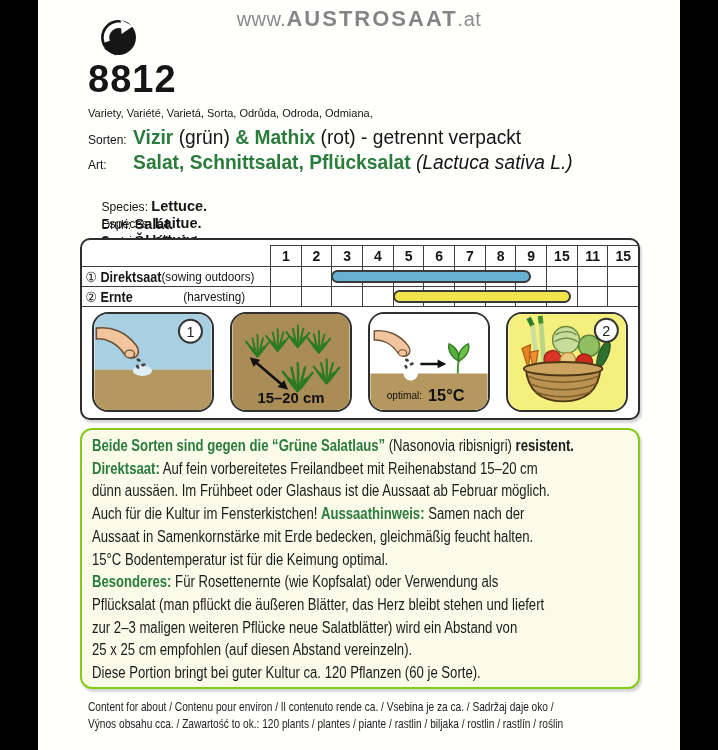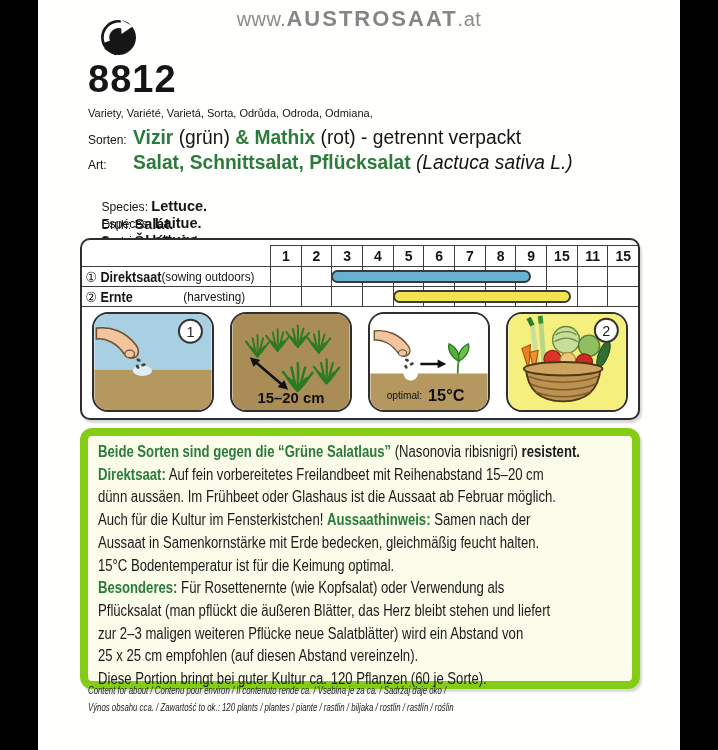--- a/index.html
+++ b/index.html
@@ -45,27 +45,27 @@
   .bar-blue { top:25px; height:13px; background:#68b1d2; left:calc(188px + (100% - 188px)*0.165); width:calc((100% - 188px)*0.545); }
   .bar-yellow { top:45px; height:13px; background:#f2e44c; left:calc(188px + (100% - 188px)*0.334); width:calc((100% - 188px)*0.485); }
 
   
   .panels { position:absolute; left:10px; right:10px; top:72px; height:100px; display:flex; justify-content:space-between; }
   .panel { width:122px; height:100px; border-radius:16px; overflow:hidden; border:2.5px solid #2f2f2f; background:#fff; }
   .panel svg { display:block; width:100%; height:100%; }
   svg text { font-family:"Liberation Sans", sans-serif; }
 
   
-  .infobox { position:absolute; left:42px; top:428px; width:560px; height:261px; border:8px solid #84cc16; border-radius:12px; background:#fafbe8; padding:5px 10px; box-shadow:2px 3px 2px #d8d8d8; }
+  .infobox { position:absolute; left:42px; top:428px; width:560px; height:261px; border:2px solid #84cc16; border-radius:12px; background:#fafbe8; padding:5px 10px; box-shadow:2px 3px 2px #d8d8d8; }
   .il { white-space:pre; font-size:16px; line-height:22.7px; transform:scaleX(.82); transform-origin:0 50%; color:#1b1b1b; }
   .il .g { color:#2b7b3c; font-weight:bold; }
   .il .b { font-weight:bold; }
 
   
-  .note { position:absolute; left:50px; top:682px; font-size:10px; line-height:17px; color:#222;font-style:italic; }
+  .note { position:absolute; left:50px; top:698px; font-size:13px; line-height:17px; color:#222; }
   .note div { white-space:pre; transform:scaleX(.78); transform-origin:0 50%; }
 </style>
 </head>
 <body>
 
 <div class="content">
 
   <div class="brand"><span>www.</span><span class="bold">AUSTROSAAT</span><span>.at</span></div>
 
   <svg class="greendot" viewBox="0 0 36 36">

